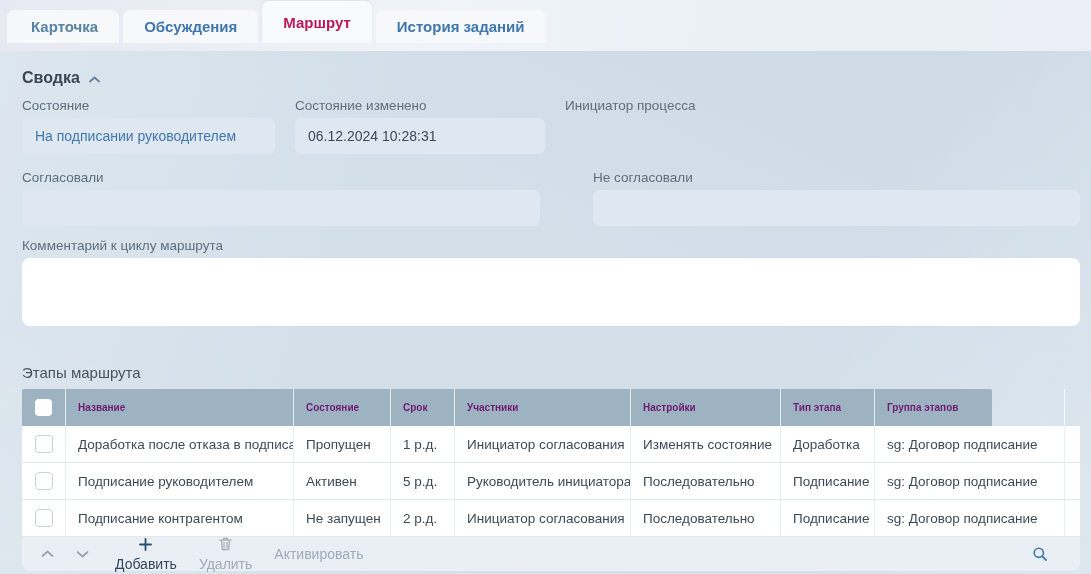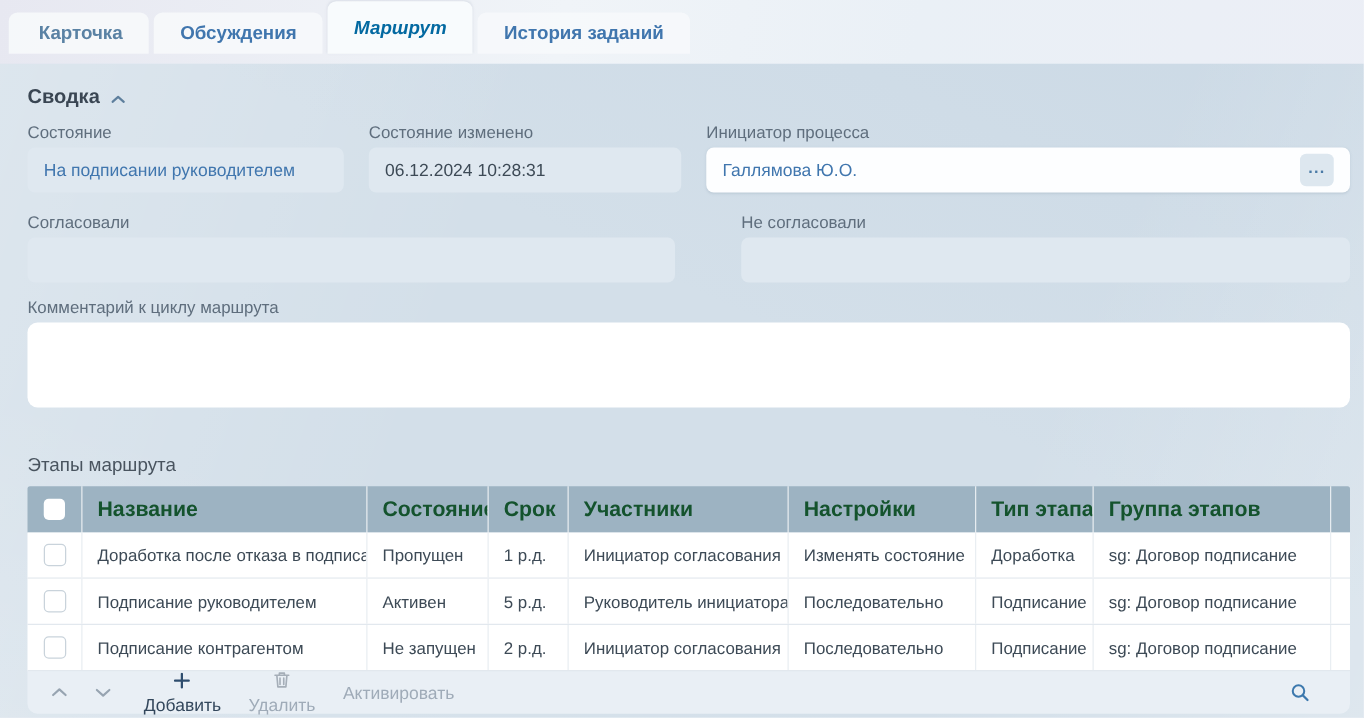--- a/index.html
+++ b/index.html
@@ -19,23 +19,22 @@
   }
   .tab{
     height:33px;padding:0 21px;display:flex;align-items:center;
     background:rgba(246,248,251,0.92);
     border-radius:7px 7px 0 0;
     font-size:15px;font-weight:700;color:var(--accent,#4076ae);
     cursor:default;white-space:nowrap;
   }
   .tab.muted{color:#5a82a4;padding-left:24px;}
   .tab.active{
-    height:42px;background:#f8fbfd;color:#0369a1;
+    height:42px;background:#f8fbfd;color:#be185d;
     box-shadow:0 -1px 2px rgba(140,150,170,0.18);
-    font-style:italic;
   }
   
   .panel{
     position:absolute;left:0;top:51px;width:1091px;height:531px;
     box-sizing:border-box;padding:18px 11px 0 22px;
     background:
       linear-gradient(108deg,rgba(255,255,255,0.22) 0%,rgba(255,255,255,0) 34%),
       linear-gradient(293deg,rgba(255,255,255,0.25) 0%,rgba(255,255,255,0) 28%),
       linear-gradient(205deg,rgba(160,185,208,0.14) 0%,rgba(255,255,255,0) 42%),
       linear-gradient(20deg,rgba(255,255,255,0.16) 0%,rgba(255,255,255,0) 30%),
@@ -84,24 +83,24 @@
   .stages-title{
     height:15px;line-height:15px;margin:0 0 9px 0;
     font-size:15px;color:#49545f;
   }
   
   .grid-cols{
     display:grid;
     grid-template-columns:43px 228px 97px 64px 176px 150px 94px 190px 1fr;
   }
   .thead{
-    width:1058px;height:37px;align-items:stretch;
+    width:970px;height:37px;align-items:stretch;
     background:var(--header-bg,#9db3c2);
     border-radius:2px 2px 0 0;
-    color:#14532d;font-size:17px;font-weight:700;
+    color:#701a75;font-size:10px;font-weight:700;
   }
   .th{
     display:flex;align-items:center;padding:0 12px;
     border-left:1px solid rgba(255,255,255,0.75);
     white-space:nowrap;overflow:hidden;
   }
   .th:first-child{border-left:none;justify-content:center;padding:0;}
   .trow{
     width:1058px;height:36px;align-items:stretch;background:#ffffff;
     border-bottom:1px solid #e2e8ee;
@@ -169,24 +168,20 @@
         </div>
       </div>
       <div class="fcol c-date">
         <div class="flabel">Состояние изменено</div>
         <div class="fbox">
           <span class="txt-dark">06.12.2024 10:28:31</span>
         </div>
       </div>
       <div class="fcol c-init">
         <div class="flabel">Инициатор процесса</div>
-        <div class="fbox white">
-          <span class="txt-blue">Галлямова Ю.О.</span>
-          <button class="ellipsis-btn">...</button>
-        </div>
       </div>
     </div>
 
     <div class="form-row row2">
       <div class="fcol c-appr">
         <div class="flabel">Согласовали</div>
         <div class="fbox">
           <span class="txt-dark"></span>
         </div>
       </div>

